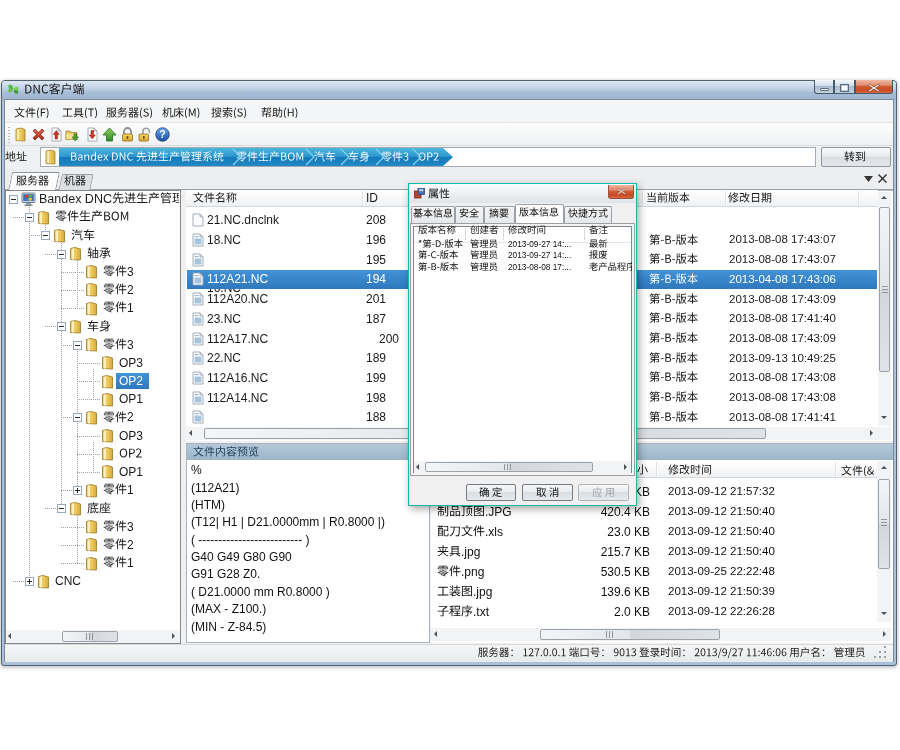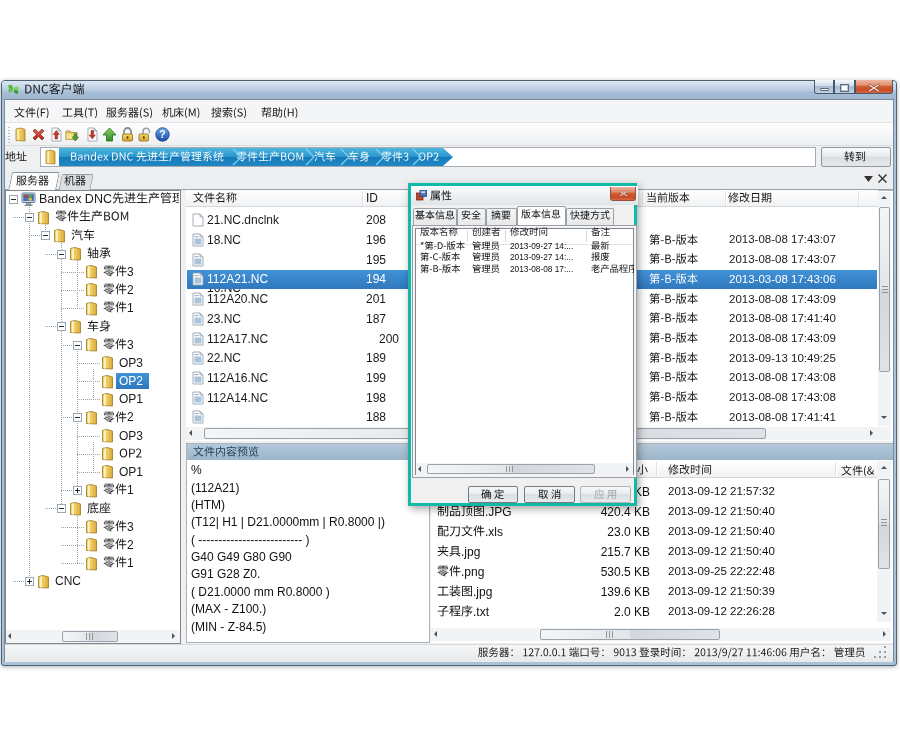--- a/index.html
+++ b/index.html
@@ -32,21 +32,21 @@
 .hsep{position:absolute;top:191px;width:1px;height:15px;background:#e0e3e6;box-shadow:1px 0 0 #fff}
 .selrow{position:absolute;background:linear-gradient(180deg,#4292d8,#2f78bd)}
 .prevpanel{position:absolute;left:186px;top:443px;width:244px;height:200px;background:#fff;border:1px solid #a7b4bf}
 .attpanel{position:absolute;left:431px;top:443px;width:462px;height:200px;background:#fff;border-top:1px solid #a7b4bf}
 .bluehdr{background:linear-gradient(180deg,#b4c9da,#9cb5c9)}
 .sb{background:#f2f3f4}
 .sbthumb{background:linear-gradient(180deg,#f4f5f6,#e3e6e9 50%,#d3d7dc 50%,#dfe3e7);border:1px solid #9aa2ab;border-radius:2px}
 .sbthumbv{background:linear-gradient(90deg,#f4f5f6,#e3e6e9 50%,#d3d7dc 50%,#dfe3e7);border:1px solid #9aa2ab;border-radius:2px}
 .arr{position:absolute;width:0;height:0;border:3px solid transparent}
 .statusbar{position:absolute;left:5px;top:644px;width:888px;height:18px;background:linear-gradient(180deg,#f4f5f6,#e9eaeb);border-top:1px solid #d8d9da}
-.dlg{position:absolute;left:408px;top:183px;width:229px;height:323px;background:#f0f0f0;border:3px solid #14b8a6;
+.dlg{position:absolute;left:408px;top:183px;width:229px;height:323px;background:#f0f0f0;border:1px solid #14b8a6;
  box-shadow:2px 3px 8px rgba(0,0,0,.35);z-index:50}
 .dlgtitle{position:absolute;left:0;top:0;width:227px;height:19px;background:linear-gradient(180deg,#fbfcfd,#eef1f3 50%,#dfe4e8)}
 .dtab{position:absolute;top:20px;height:19px;background:linear-gradient(180deg,#f4f5f6,#e6e8ea);border:1px solid #9aa0a7;border-bottom:none;border-radius:2px 2px 0 0}
 .dtabactive{background:#fdfdfd;z-index:2}
 .dlgclose{position:absolute;left:199px;top:1px;width:26px;height:14px;border:1px solid #99503c;border-top:none;border-radius:0 0 3px 3px;
  background:linear-gradient(180deg,#f0b3a0 0%,#dd8668 40%,#cf5b33 50%,#c94d26 80%,#d96a44 100%)}
 .btn{position:absolute;height:17px;border:1px solid #757b82;border-radius:2px;
  background:linear-gradient(180deg,#f6f7f8,#eaedf0 45%,#dadfe4 50%,#e6eaed 100%)}
 </style></head><body>
 <svg width="0" height="0" style="position:absolute">
@@ -823,21 +823,21 @@
 <div class="a" style="left:649.0px;top:272.9px;">
     <svg fill="#fff" class="t " style="width:49.2px;height:12.0px" viewBox="0 -870 4351 1060">
       <use href="#g7B2C" x="0"></use>
       <use href="#g002D" x="1000"></use>
       <use href="#g0042" x="1347"></use>
       <use href="#g002D" x="2004"></use>
       <use href="#g7248" x="2351"></use>
       <use href="#g672C" x="3351"></use>
     </svg>
   </div>
-<div class="a" style="top:270.8px;font:400 11.5px 'Liberation Sans',sans-serif;color:#fff;line-height:17px;white-space:pre;left:729.0px;">2013-03-08 17:43:06</div>
+<div class="a" style="top:270.8px;font:400 11.5px 'Liberation Sans',sans-serif;color:#fff;line-height:17px;white-space:pre;left:729.0px;">2013-04-08 17:43:06</div>
 <div class="a" style="left:192px;top:292px"><svg width="12" height="14" viewBox="0 0 12 14">
       <path d="M1 1 L8 1 L11 4 L11 13 L1 13Z" fill="#fff" stroke="#97a2b0" stroke-width=".9"></path>
       <path d="M8 1 L8 4 L11 4Z" fill="#e2e7ed" stroke="#97a2b0" stroke-width=".7"></path>
       <rect x="2.5" y="5.5" width="7" height="6" fill="#a8c4dc"></rect>
       <rect x="2.5" y="3" width="4" height="1.2" fill="#9fb4c8"></rect>
     </svg></div>
 <div class="a" style="top:290.1px;font:400 12px 'Liberation Sans',sans-serif;color:#1a1a1a;line-height:18px;white-space:pre;left:207.0px;">112A20.NC</div>
 <div class="a" style="top:290.1px;font:400 12px 'Liberation Sans',sans-serif;color:#1a1a1a;line-height:18px;white-space:pre;left:366.0px;">201</div>
 <div class="a" style="left:649.0px;top:292.6px;">
     <svg fill="#1a1a1a" class="t " style="width:49.2px;height:12.0px" viewBox="0 -870 4351 1060">

